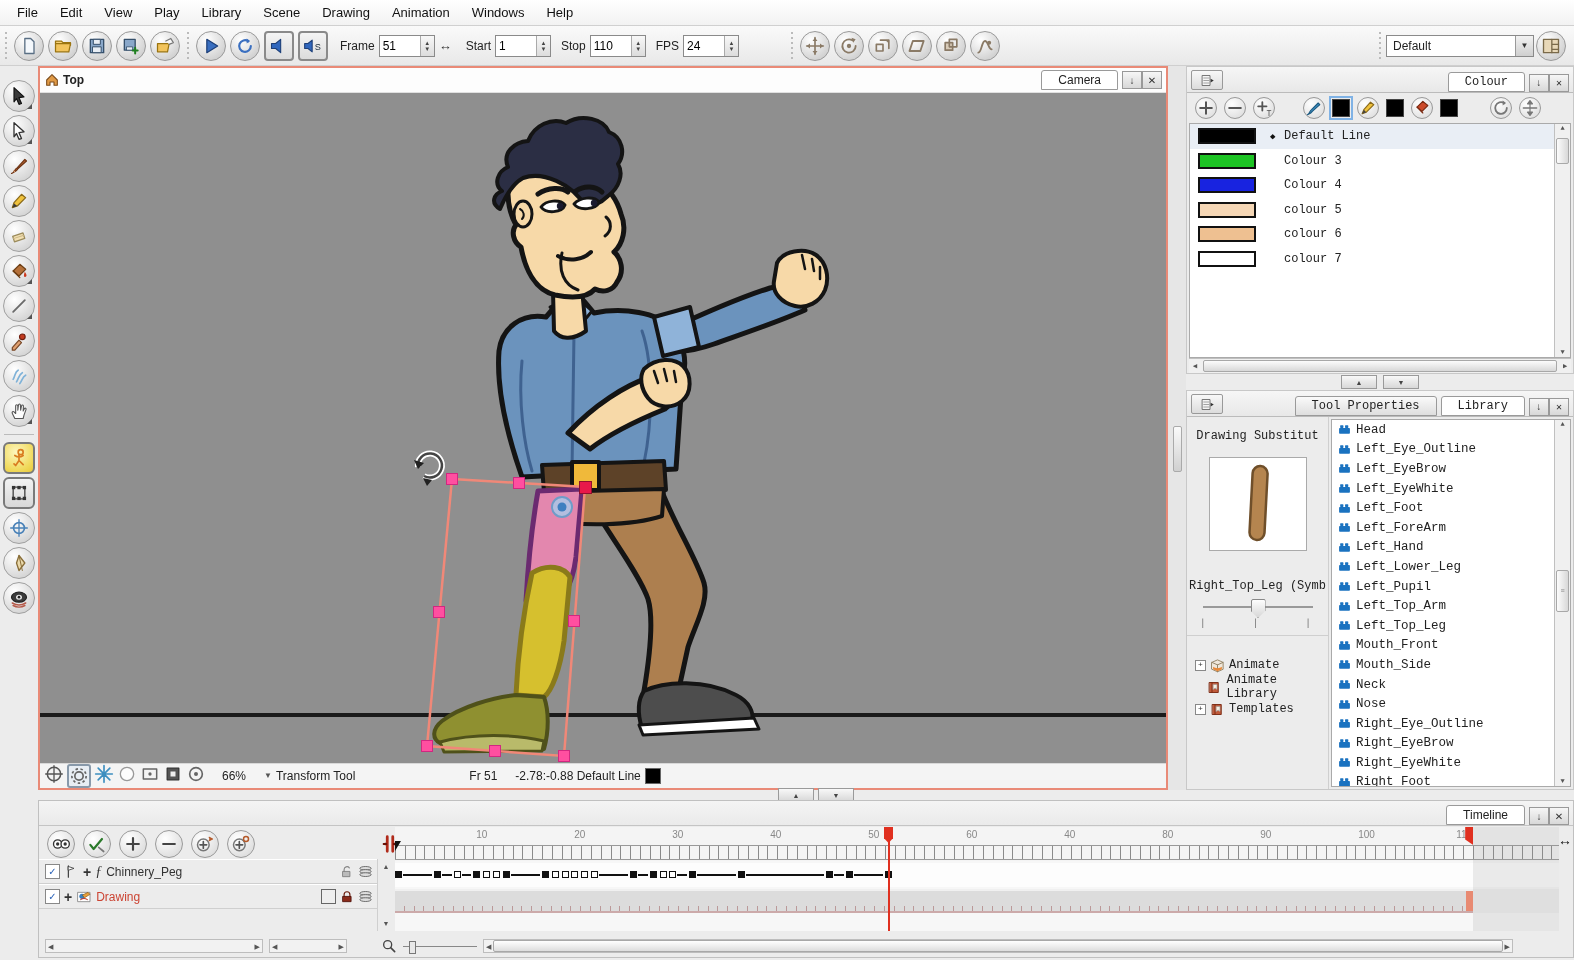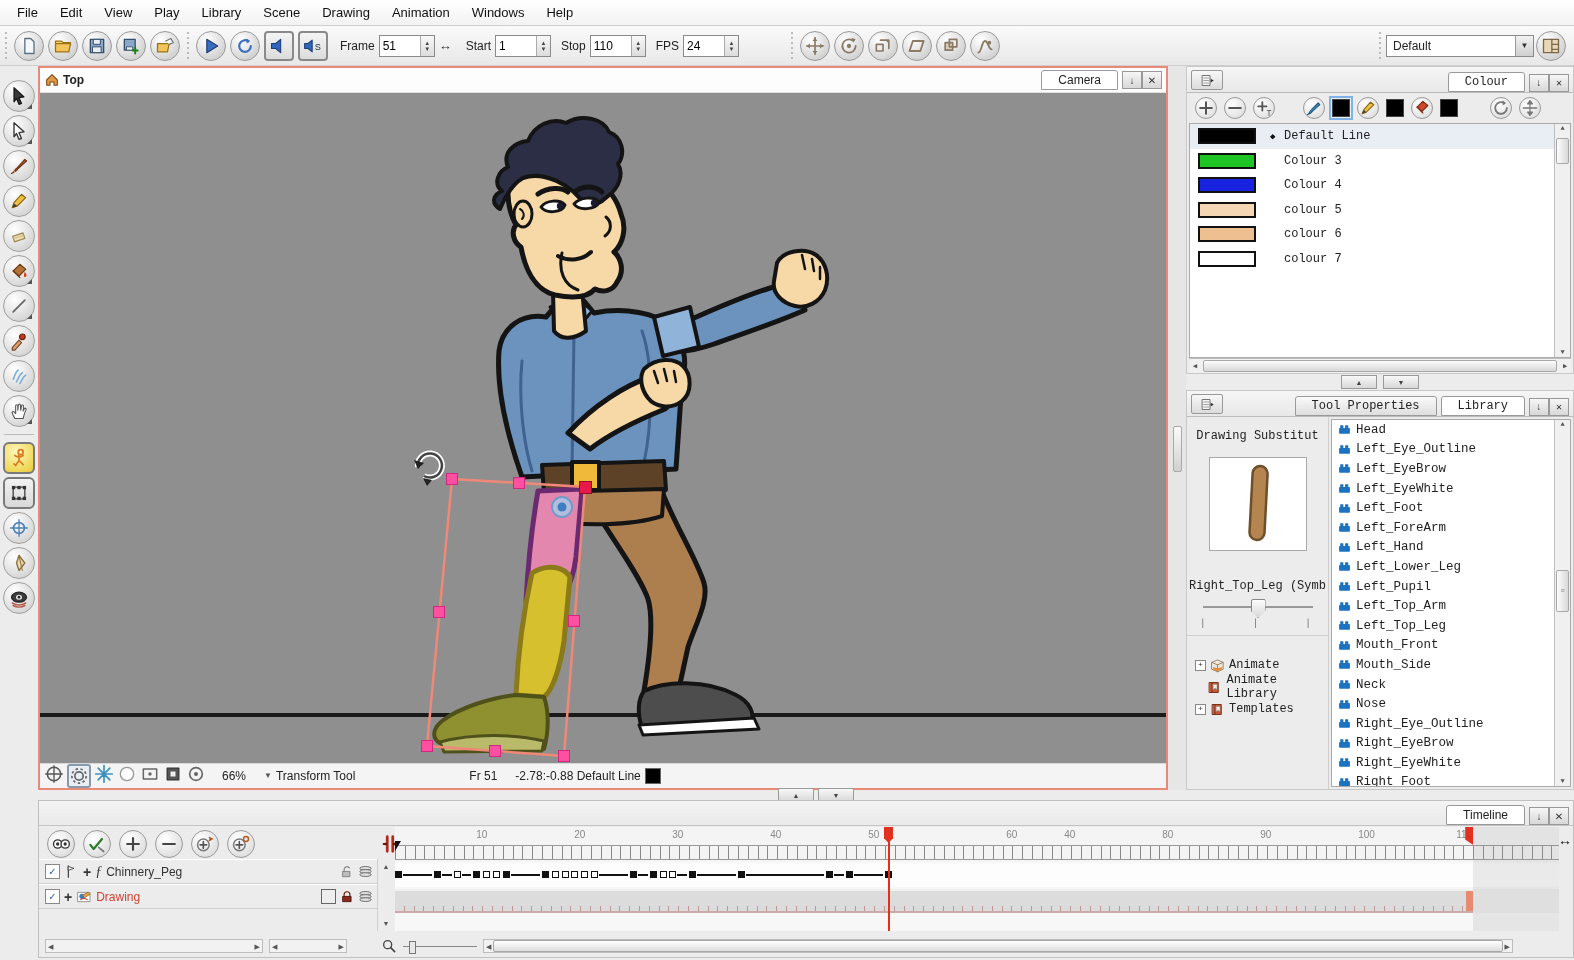--- a/index.html
+++ b/index.html
@@ -1045,21 +1045,21 @@
     </div>
 
     <div class="tl-frames">
       <div class="ruler" id="tl-ruler">
         <div class="nums" id="ruler-nums">
             <span style="left: 81.2px;">10</span>
             <span style="left: 179.2px;">20</span>
             <span style="left: 277.2px;">30</span>
             <span style="left: 375.2px;">40</span>
             <span style="left: 473.2px;">50</span>
-            <span style="left: 571.2px; margin-left: 40px;">60</span>
+            <span style="left: 571.2px;">60</span>
             <span style="left: 669.2px;">40</span>
             <span style="left: 767.2px;">80</span>
             <span style="left: 865.2px;">90</span>
             <span style="left: 963.2px;">100</span>
             <span style="left: 1061.2px;">110</span>
           </div>
         <div class="ticks"></div>
       <div style="position: absolute; left: 0px; top: 14px; width: 6px; height: 10px; background: rgb(17, 17, 17); clip-path: polygon(0px 0px, 100% 0px, 0px 100%);"></div>
         </div>
       <div class="track1" id="track1">

